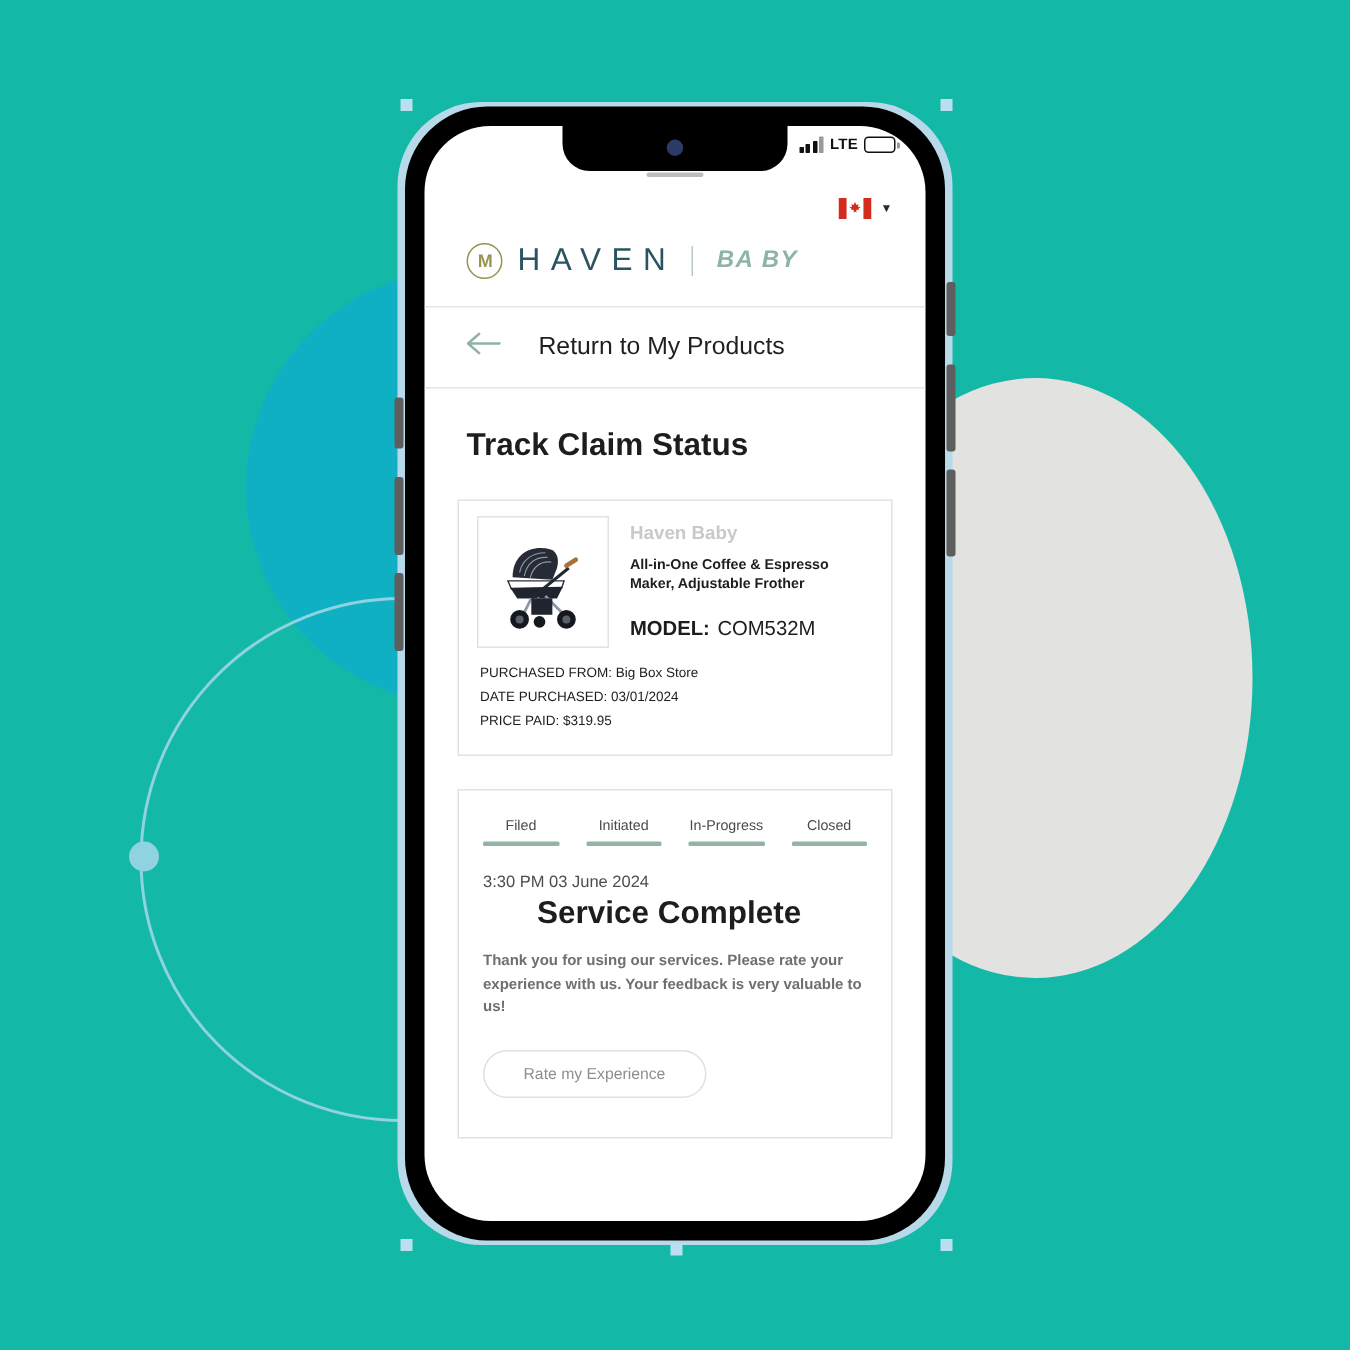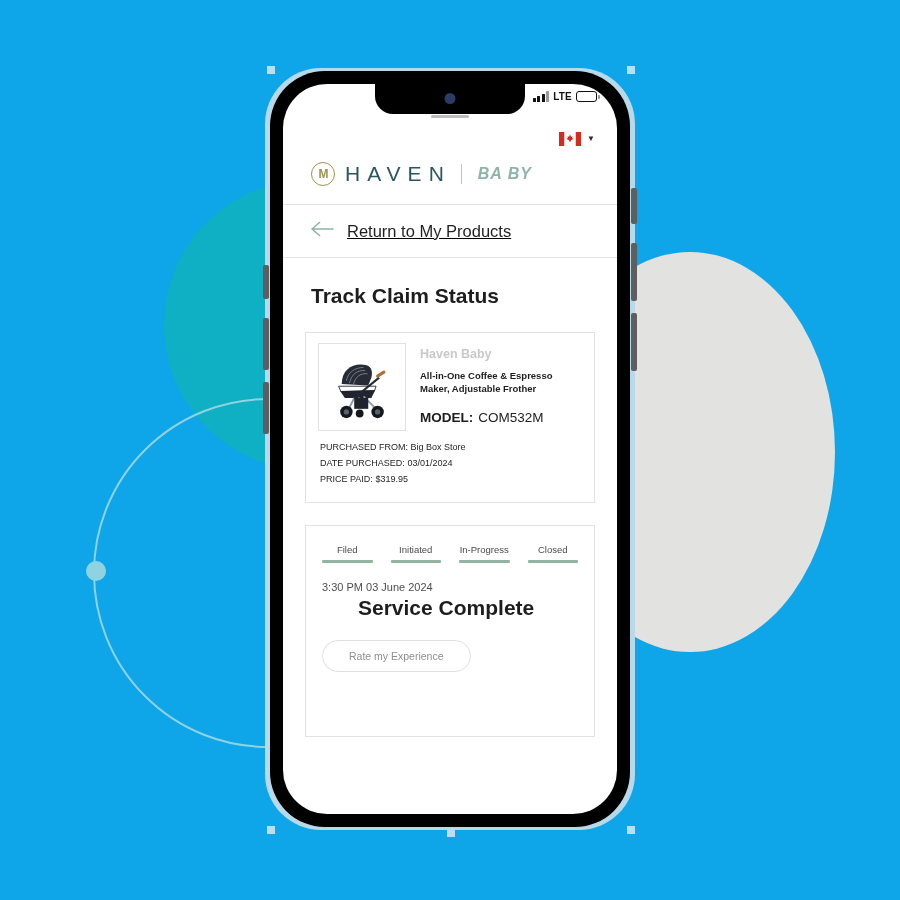--- a/index.html
+++ b/index.html
@@ -2,21 +2,21 @@
 <html><head>
 <meta charset="utf-8">
 <style>
   * { box-sizing: border-box; margin: 0; padding: 0; }
   html, body {
     width: 900px; height: 900px;
     background: #ffffff;
     font-family: "Liberation Sans", sans-serif;
     overflow: hidden;
   }
-  #stage { position: relative; width: 900px; height: 900px; background:#0ea5e9; }
+  #stage { position: relative; width: 900px; height: 900px; background:#14b8a6; }
 
   
   .deco { position: absolute; }
   #teal-circle {
     left: 164px; top: 180px; width: 290px; height: 290px;
     border-radius: 50%; background: #10b0c4;
   }
   #grey-circle {
     left: 545px; top: 252px; width: 290px; height: 400px;
     border-radius: 50%; background: #e2e2e0;
@@ -123,21 +123,21 @@
   }
   #logo-divider { width: 1px; height: 20px; background: #b6c9c2; margin: 0 8px 0 2px; }
   #logo-baby {
     font-size: 16px; font-style: italic; font-weight: bold;
     letter-spacing: 1px; color: #8fb3a6;
   }
 
   .hrule { height: 1px; background: #e4e4e4; }
 
   
-  #backbar { display: flex; align-items: center; gap: 12px; padding: 16px 0 16px 28px; text-decoration: underline; }
+  #backbar { display: flex; align-items: center; gap: 24px; padding: 16px 0 16px 28px; }
   #back-arrow { display:block; }
   #back-label { font-size: 16.5px; color: #1f1f1f; }
 
   
   #page-title {
     font-size: 21px; font-weight: bold; color: #1d1d1d;
     padding: 26px 0 24px 28px;
   }
 
   
@@ -327,20 +327,21 @@
               <div class="tab-underline"></div>
             </div>
             <div class="tab">
               <span class="tab-label">Closed</span>
               <div class="tab-underline"></div>
             </div>
           </div>
 
           <div id="timestamp">3:30 PM 03 June 2024</div>
           <div id="status-heading">Service Complete</div>
+          <div id="status-body">Thank you for using our services. Please rate your experience with us. Your feedback is very valuable to us!</div>
           <div id="rate-btn">Rate my Experience</div>
         </div>
 
       </div>
     </div>
   </div>
 
   <div class="deco marker" style="left:267px; top:826px;"></div>
   <div class="deco marker" style="left:447px; top:829px;"></div>
   <div class="deco marker" style="left:627px; top:826px;"></div>

